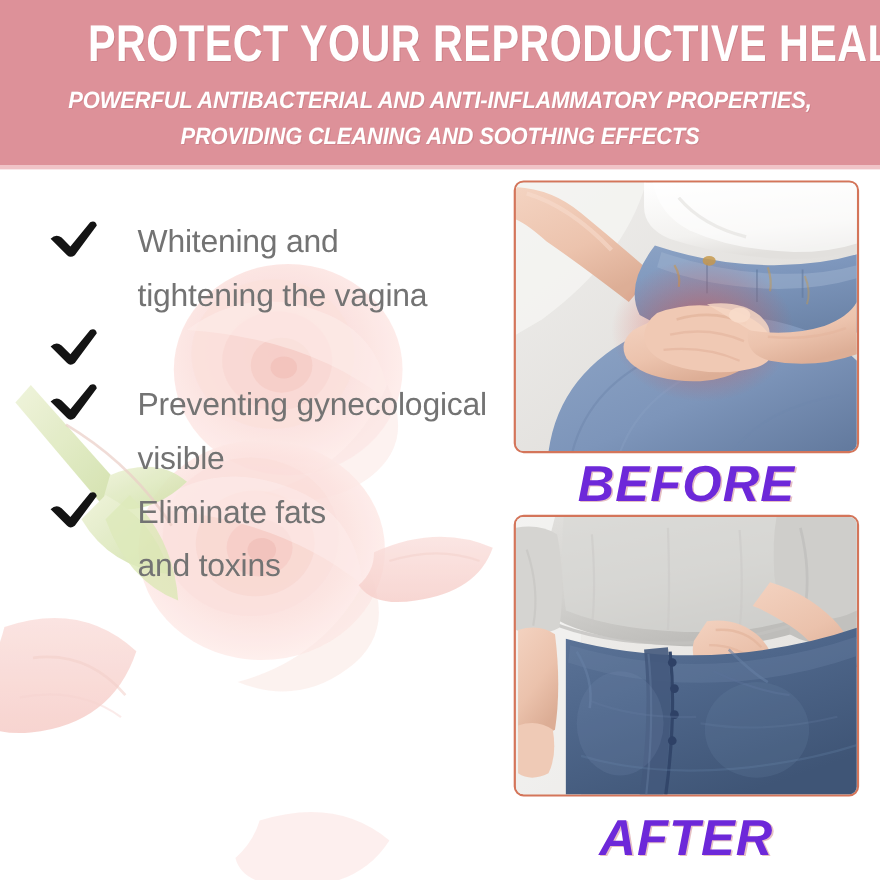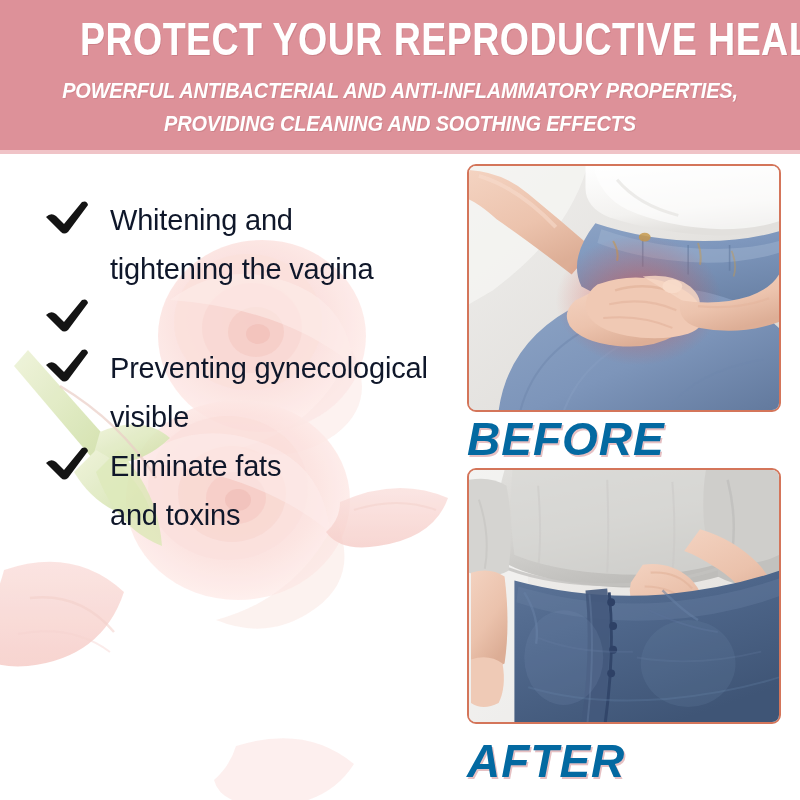--- a/index.html
+++ b/index.html
@@ -87,25 +87,26 @@
     padding-left:66px;
   }
   .check-icon{
     position:absolute;
     left:0; top:4px;
     width:46px; height:34px;
     display:block;
   }
   .bullet-text{
     display:block;
-    color:#0f172a;
+    color:#737373;
     font-size:29px;
     line-height:49px;
     letter-spacing:-0.2px;
     white-space:pre-line;
+    margin-left:15px;
   }
 
   
   .photo-frame{
     position:absolute;
     border:2px solid #d4755a;
     border-radius:9px;
     overflow:hidden;
     background:#e8e6e3;
     z-index:4;
@@ -113,21 +114,22 @@
   #photo-before{ left:467px; top:164px; width:314px; height:248px; }
   #photo-after { left:467px; top:468px; width:314px; height:256px; }
 
   .photo-canvas{ position:absolute; inset:0; }
 
   .photo-label{
     position:absolute;
     z-index:4;
     width:314px;
     left:467px;
-    color:#0369a1;
+    text-align:center;
+    color:#6d28d9;
     font-size:46px;
     font-weight:bold;
     font-style:italic;
     letter-spacing:1px;
     text-shadow:1.5px 1.5px 0 rgba(205,130,136,0.5);
   }
   #label-before{ top:412px; }
   #label-after { top:734px; }
 </style>
 </head>

